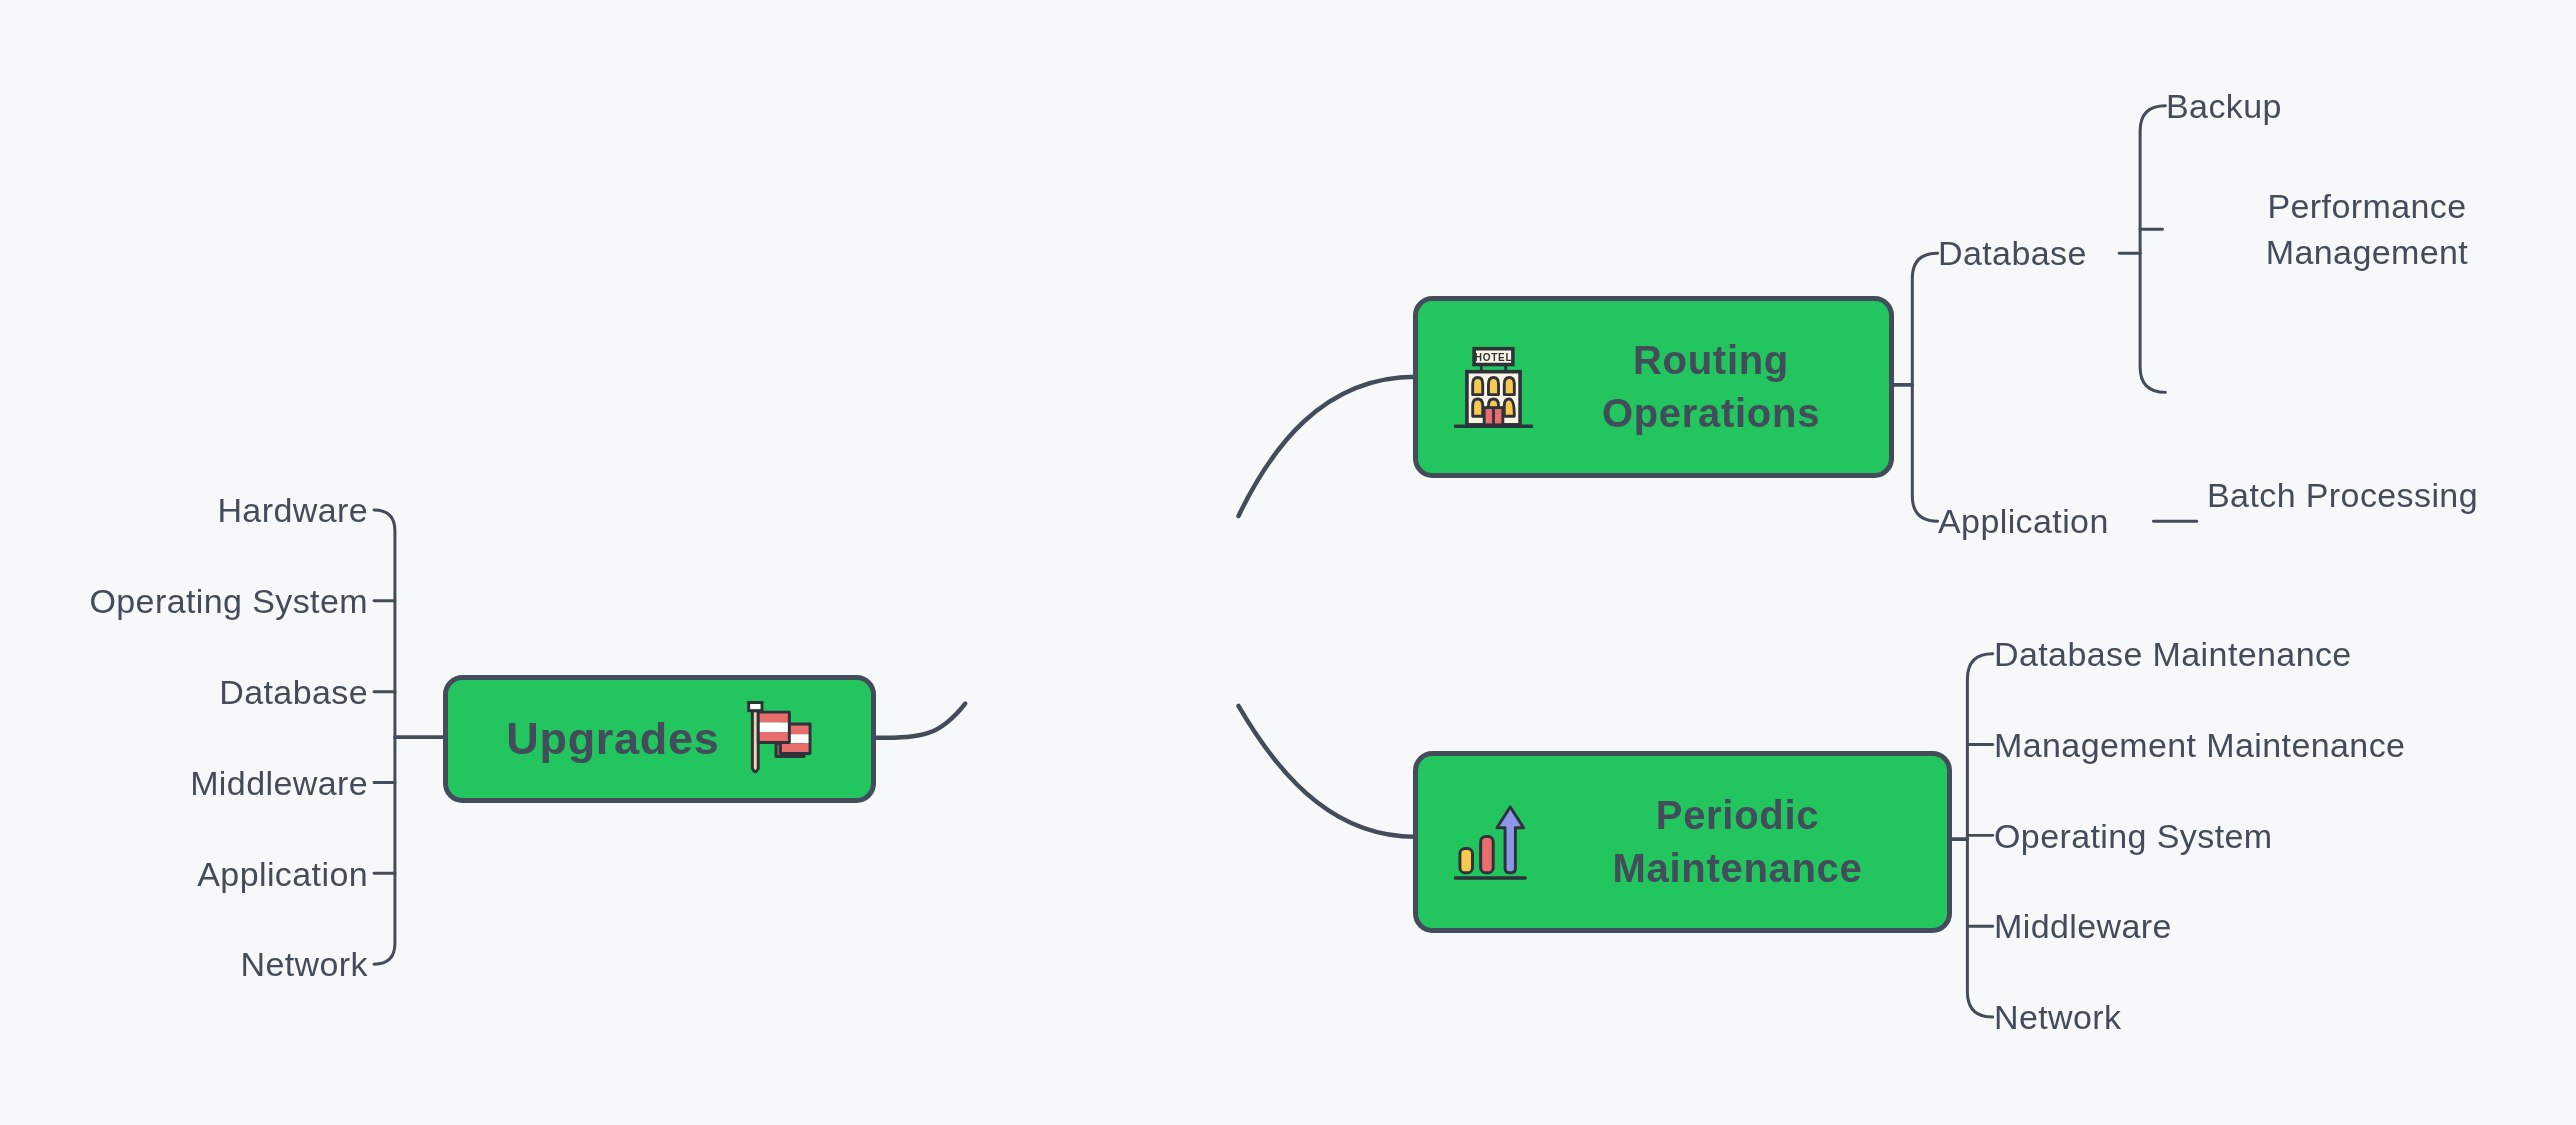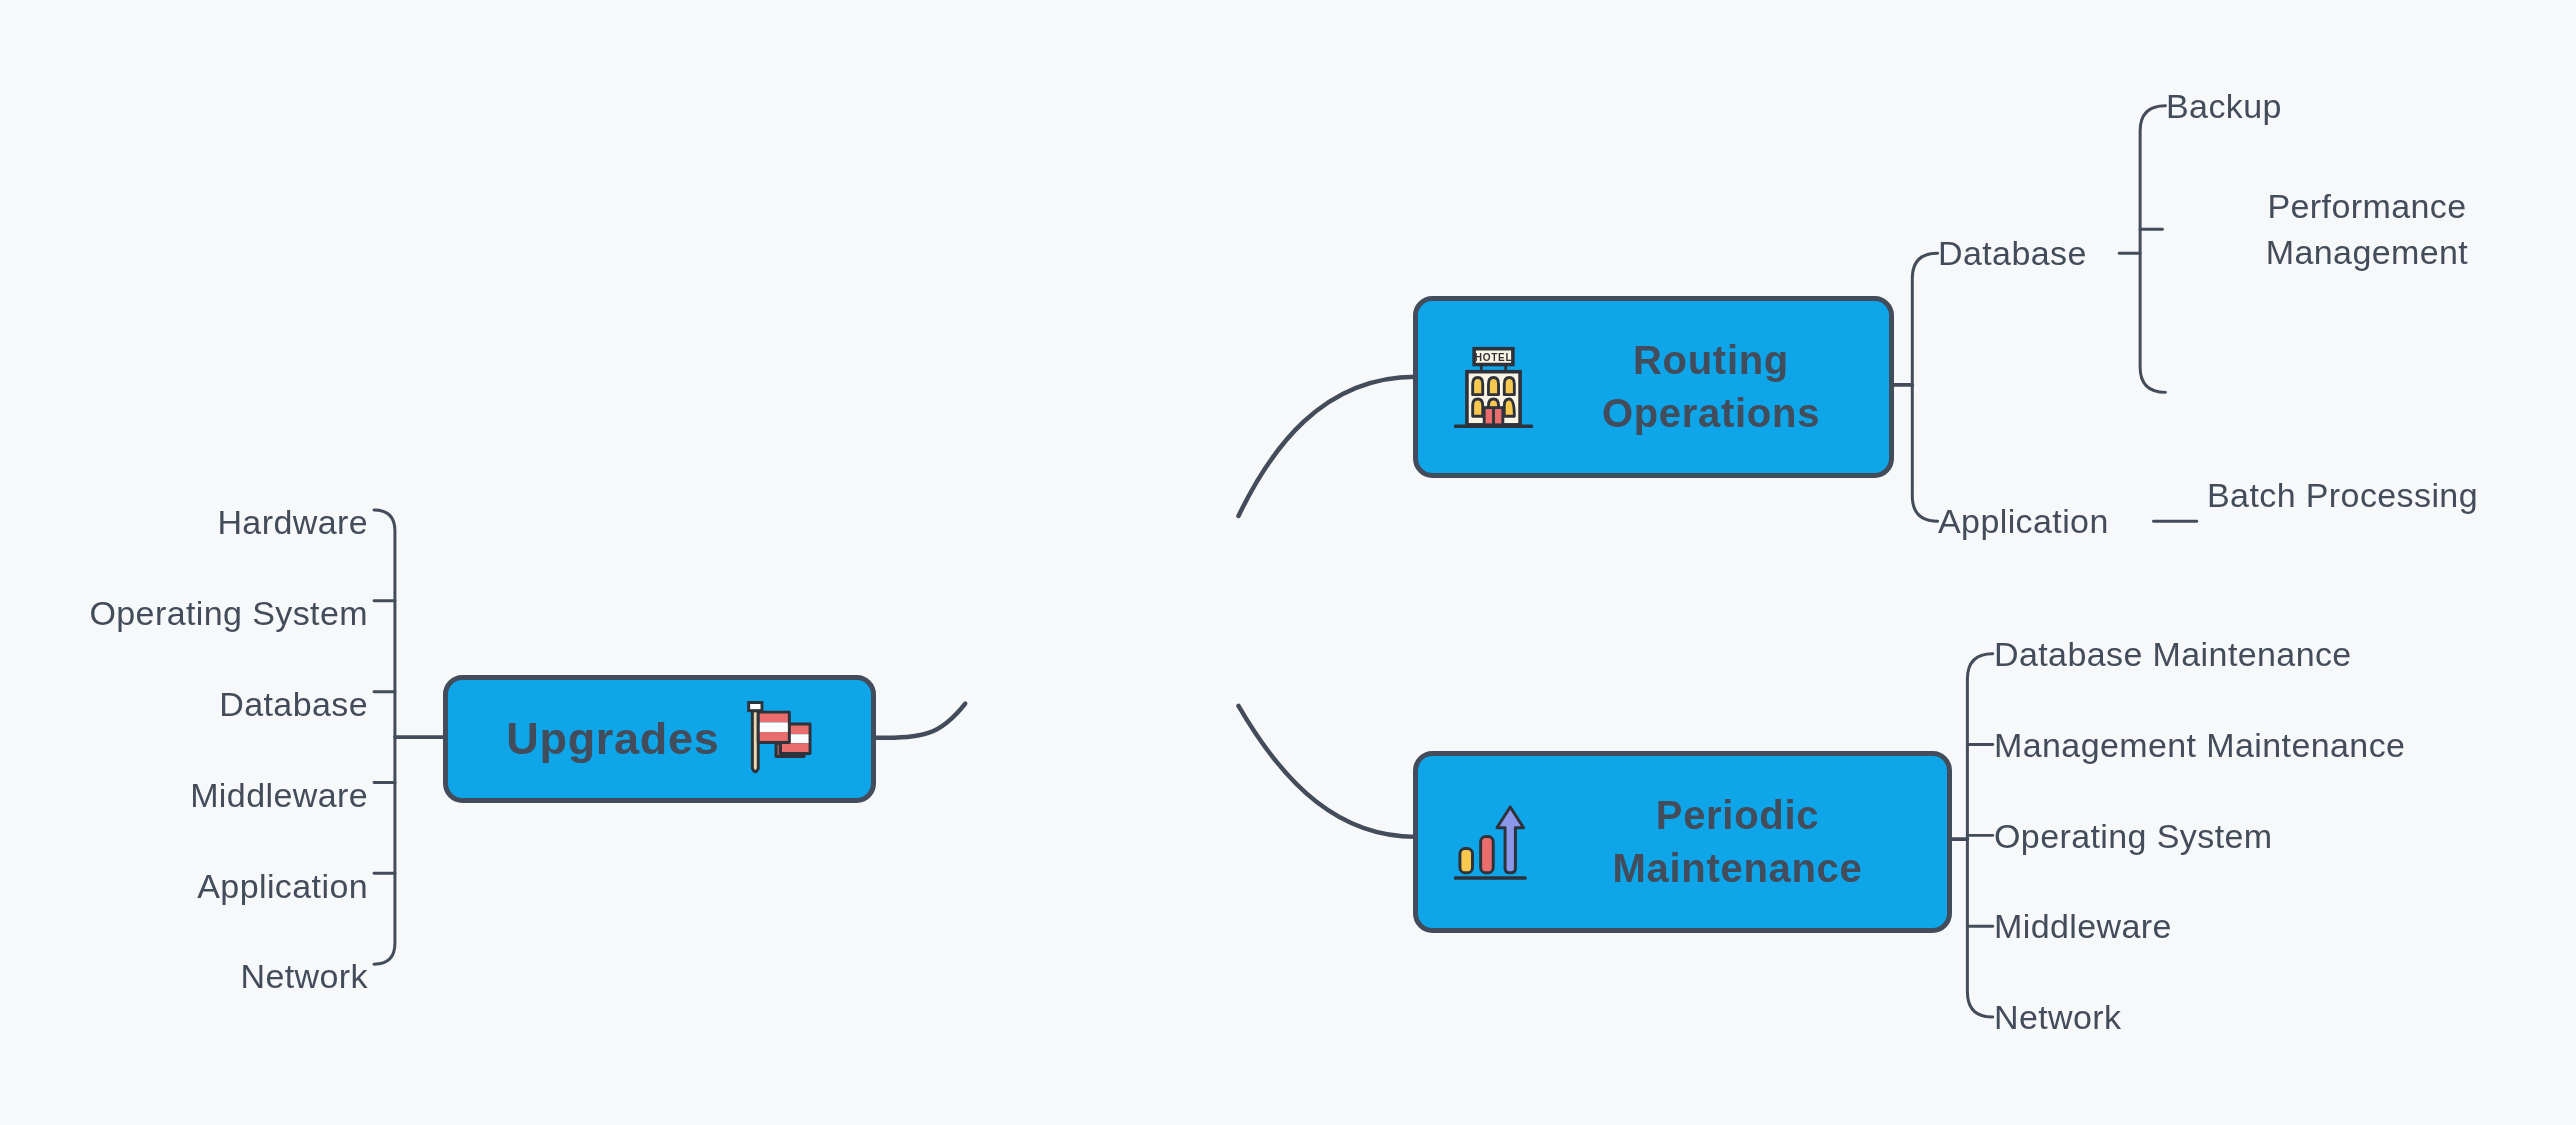--- a/index.html
+++ b/index.html
@@ -7,21 +7,21 @@
     position:relative;
     width:2576px;height:1125px;
     background:#f7f8f9;
     font-family:"Liberation Sans", sans-serif;
     color:#434c5a;
     overflow:hidden;
   }
   svg.wires{position:absolute;left:0;top:0;}
   .node{
     position:absolute;
-    background:#0ea5e9;
+    background:#22c55e;
     border:5.2px solid #434c5a;
     border-radius:19.4px;
     box-sizing:border-box;
     display:flex;
     align-items:center;
     justify-content:center;
     gap:22.3px;
   }
   .node .title{
     font-weight:bold;
@@ -37,21 +37,21 @@
   .node-periodic{left:1413px;top:751px;width:539px;height:182px;padding:0 22.3px 0 36px;}
   .node-routing .title,.node-periodic .title{font-size:40px;flex:1;}
   .leaf{
     position:absolute;
     transform:translateY(-50%);
     font-size:34px;
     letter-spacing:0.4px;
     white-space:nowrap;
     line-height:46px;
   }
-  .leaf.right-align{text-align:right;right:2208px;margin-top:12px;}
+  .leaf.right-align{text-align:right;right:2208px;}
   .leaf.wrap{white-space:normal;width:402px;text-align:center;}
   .icon{flex:0 0 auto;display:block;}
 </style>
 </head>
 <body>
 
 <div class="canvas">
 
   <svg class="wires" width="2576" height="1125" viewBox="0 0 3459 1511">
     <g fill="none" stroke="#434c5a" stroke-linecap="round">

